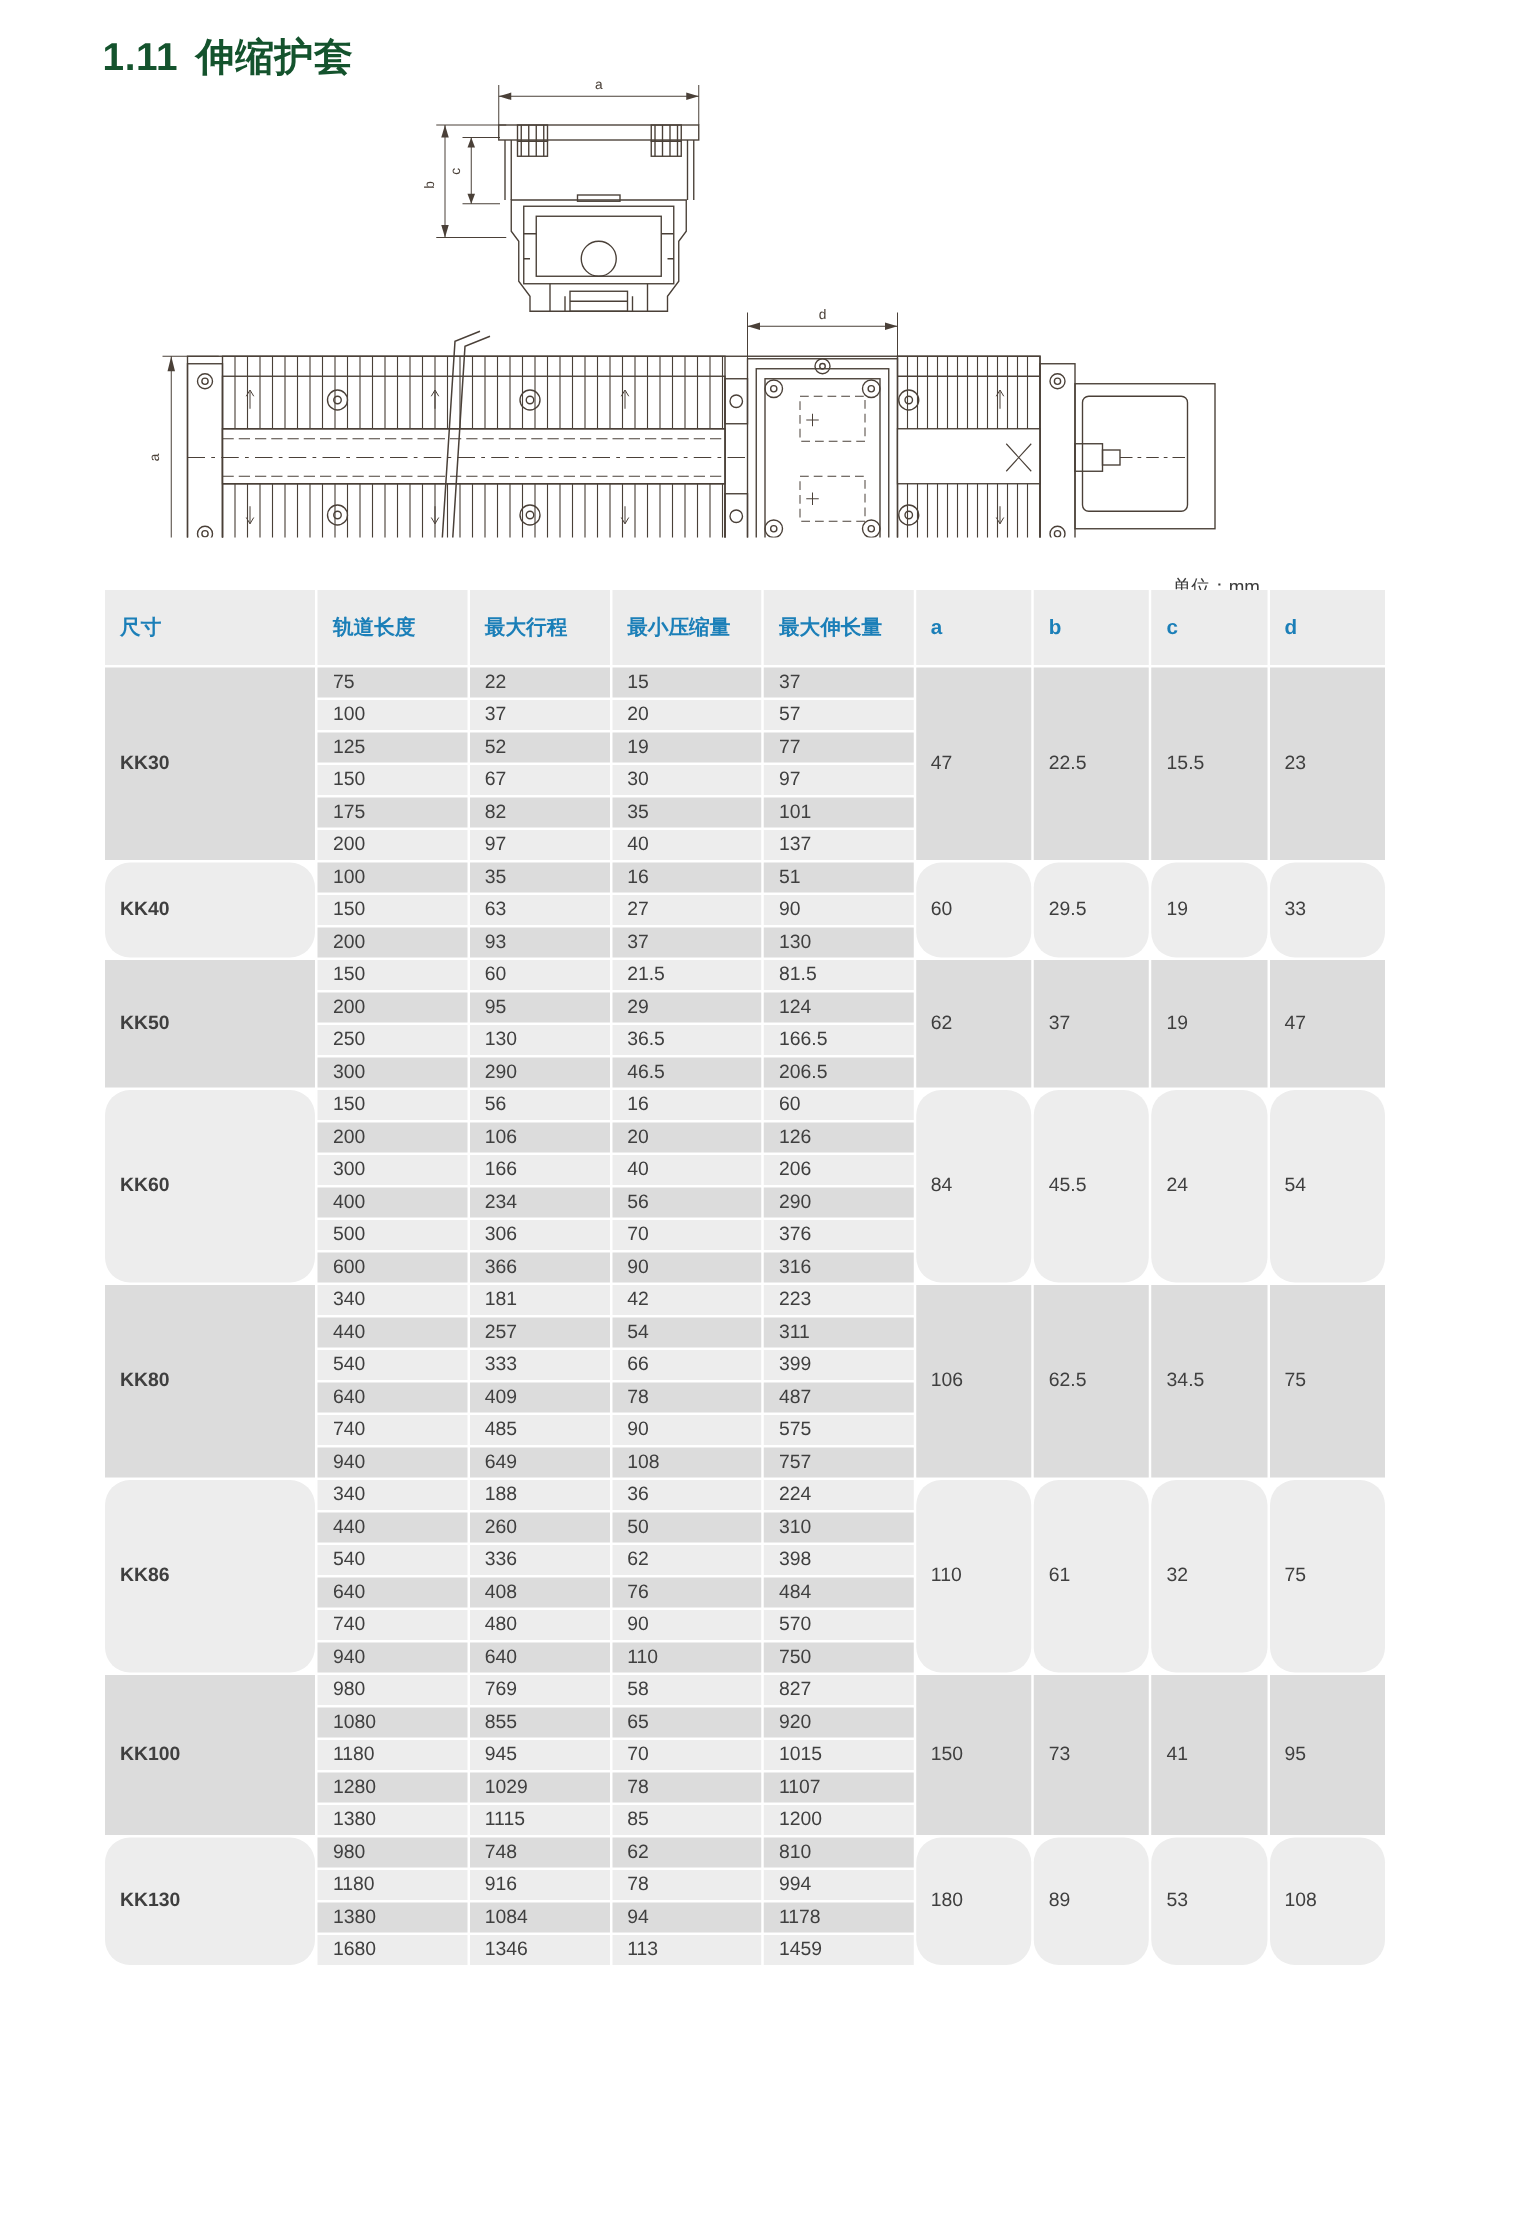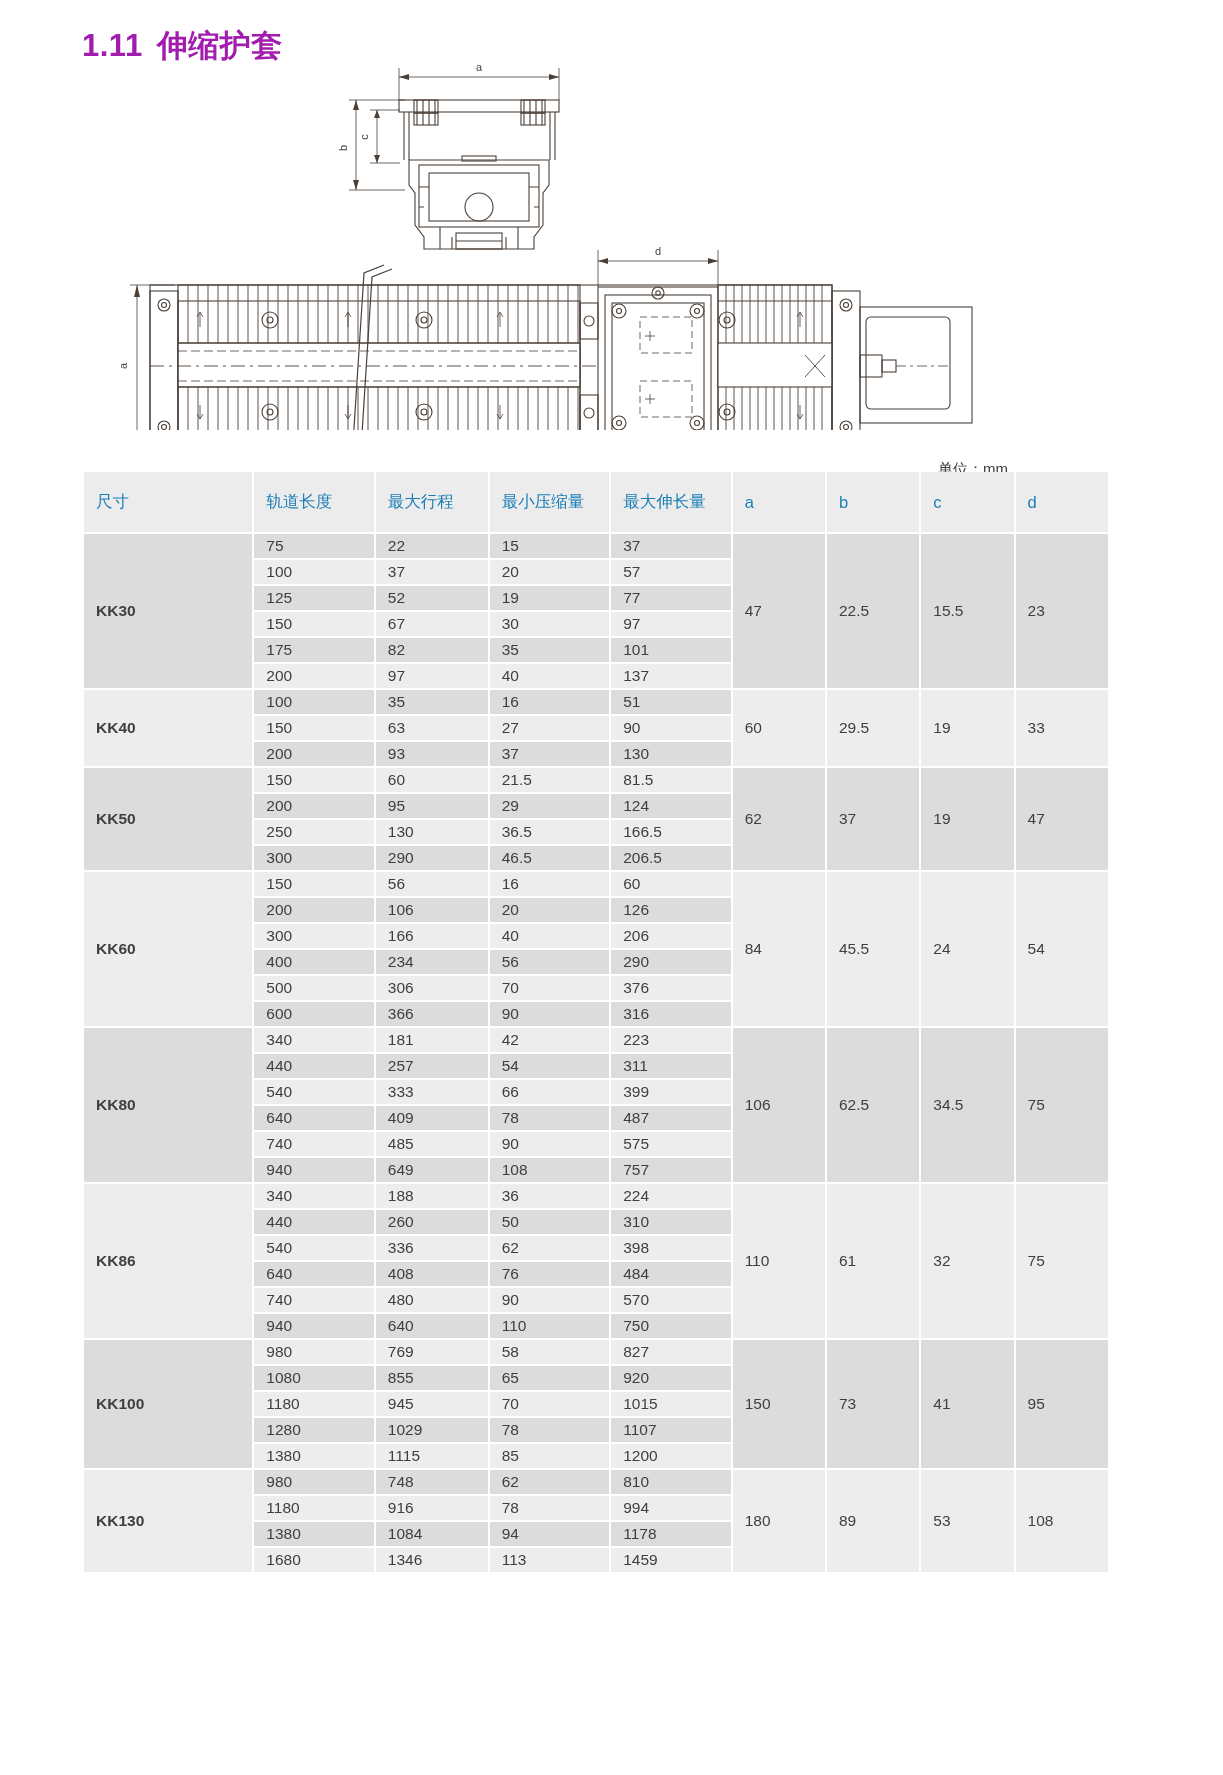--- a/index.html
+++ b/index.html
@@ -14,21 +14,21 @@
     overflow: hidden;
   }
 
   
   .page-title {
     position: absolute;
     left: 82px;
     top: 25px;
     font-size: 31px;
     font-weight: bold;
-    color: #a21caf;
+    color: #14532d;
     letter-spacing: 0.5px;
     white-space: nowrap;
   }
   .page-title .num { margin-right: 14px; }
 
   
   .drawing {
     position: absolute;
     left: 0;
     top: 55px;
@@ -57,39 +57,39 @@
   table.spec {
     border-collapse: separate;
     border-spacing: 2px;
     width: 1028px;
     table-layout: fixed;
   }
   table.spec th {
     background: #ececec;
     color: #1b7fb8;
     font-size: 16.5px;
-    font-weight: normal;
+    font-weight: bold;
     text-align: left;
     padding: 14px 0 14px 12px;
     height: 60px;
     vertical-align: middle;
     white-space: nowrap;
   }
   table.spec td {
     font-size: 15.5px;
     color: #3f3f3f;
     padding: 0 0 0 12px;
     height: 24px;
     vertical-align: middle;
     white-space: nowrap;
   }
   
   td.lt { background:#ededed; }
   td.dk { background:#dcdcdc; }
-  td.grp-lt { background:#ededed; }
+  td.grp-lt { background:#ededed;border-radius:20px; }
   td.grp-dk { background:#dcdcdc; }
 
   col.c-size { width: 155px; }
   col.c-len  { width: 110px; }
   col.c-tr   { width: 103px; }
   col.c-min  { width: 110px; }
   col.c-max  { width: 110px; }
   col.c-a    { width: 85px; }
   col.c-b    { width: 85px; }
   col.c-c    { width: 85px; }

